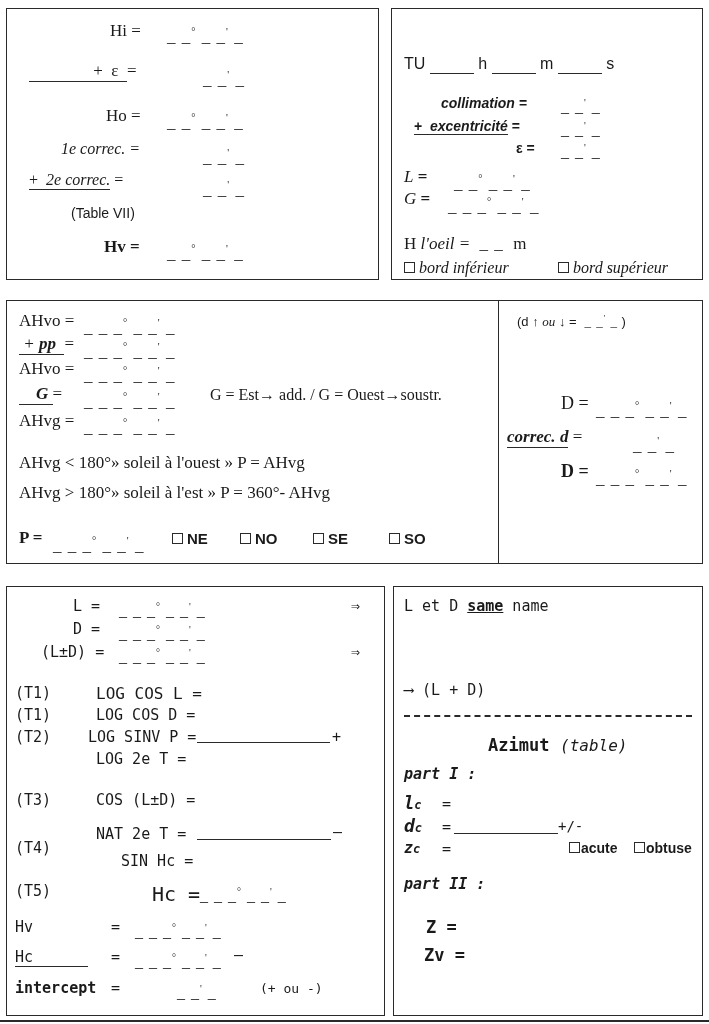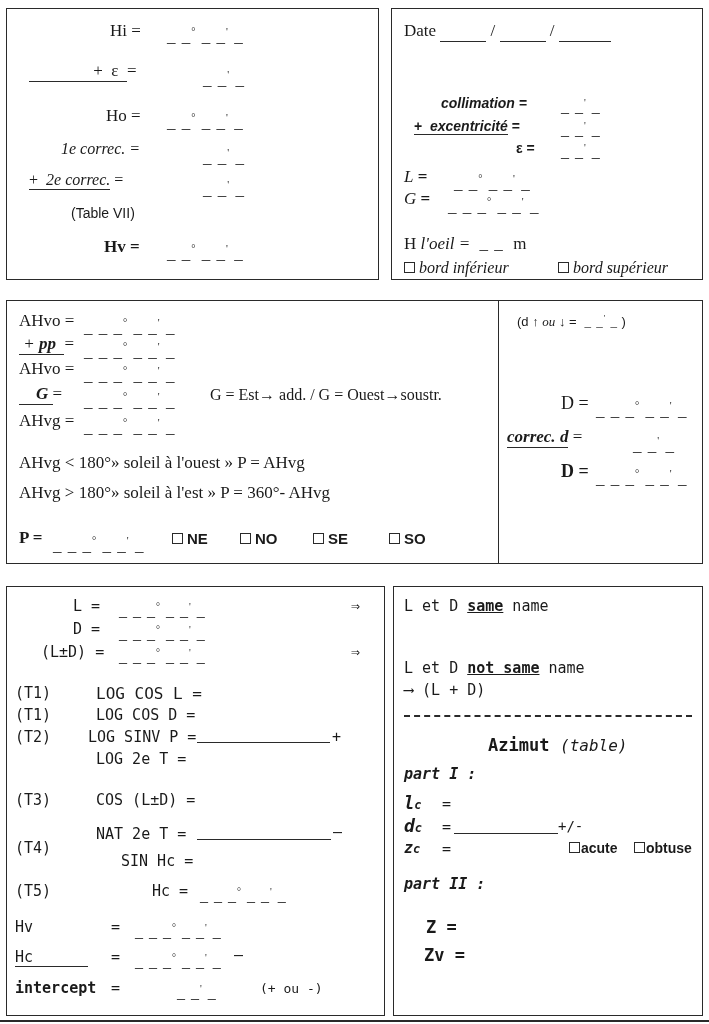--- a/index.html
+++ b/index.html
@@ -108,29 +108,30 @@
     <div class="row sans" style="left:64px;top:196px;font-size:14px;">(Table VII)</div>
 
     <div class="row serif bd" style="left:97px;top:228px;font-size:17px;">Hv =</div>
     <div class="row serif blanks" style="left:160px;top:234px;font-size:17px;">
       <span>_ _</span><span class="sup">°</span><span> _ _</span><span class="sup">'</span><span> _</span>
     </div>
   </div>
 
   <div class="box" id="box-date">
 
-    <div class="row serif" style="left:12px;top:12px;font-size:17px;">
-      <span>Date</span>
-      <span class="uline" style="width:46px;">&nbsp;</span>
-      <span>/</span>
-      <span class="uline" style="width:46px;">&nbsp;</span>
-      <span>/</span>
-      <span class="uline" style="width:52px;">&nbsp;</span>
-    </div>
-
+
+    <div class="row sans" style="left:12px;top:46px;font-size:16px;">
+      <span>TU</span>
+      <span class="uline" style="width:44px;">&nbsp;</span>
+      <span>h</span>
+      <span class="uline" style="width:44px;">&nbsp;</span>
+      <span>m</span>
+      <span class="uline" style="width:44px;">&nbsp;</span>
+      <span>s</span>
+    </div>
 
     <div class="row sans it bd" style="left:49px;top:86px;font-size:14px;">collimation  =</div>
     <div class="row serif blanks" style="left:169px;top:88px;font-size:16px;">
       <span>_ _</span><span class="sup">'</span><span> _</span>
     </div>
 
     <div class="row sans" style="left:22px;top:109px;font-size:14px;">
       <span class="uline" style="padding-right:0;"><span class="bd">+</span>&nbsp;&nbsp;<span class="it bd">excentricité</span></span><span class="bd">&nbsp;=</span>
     </div>
     <div class="row serif blanks" style="left:169px;top:111px;font-size:16px;">
@@ -287,21 +288,21 @@
     <div class="row mono" style="left:89px;top:204px;font-size:15px;">COS (L±D) =</div>
 
     <div class="row mono" style="left:8px;top:252px;font-size:15px;">(T4)</div>
     <div class="row mono" style="left:89px;top:238px;font-size:15px;">NAT 2e T =</div>
     <div class="row" style="left:190px;top:252px;width:134px;height:0;border-bottom:1.6px solid #2a2a2a;"></div>
     <div class="row mono" style="left:326px;top:236px;font-size:15px;">—</div>
 
     <div class="row mono" style="left:114px;top:265px;font-size:15px;">SIN Hc =</div>
 
     <div class="row mono" style="left:8px;top:295px;font-size:15px;">(T5)</div>
-    <div class="row mono" style="left:145px;top:295px;font-size:15px;">Hc =</div>
+    <div class="row mono" style="left:145px;top:295px;font-size:20px;">Hc =</div>
     <div class="row serif blanks" style="left:193px;top:299px;font-size:16px;">
       <span>_ _ _</span><span class="sup">°</span><span> _ _</span><span class="sup">'</span><span> _</span>
     </div>
 
     <div class="row mono" style="left:8px;top:331px;font-size:15px;">Hv</div>
     <div class="row mono" style="left:104px;top:331px;font-size:15px;">=</div>
     <div class="row serif blanks" style="left:128px;top:335px;font-size:16px;">
       <span>_ _ _</span><span class="sup">°</span><span> _ _</span><span class="sup">'</span><span> _</span>
     </div>
 
@@ -321,23 +322,20 @@
     </div>
     <div class="row mono" style="left:253px;top:394px;font-size:13px;">(+ ou -)</div>
   </div>
 
   <div class="box" id="box-azimut">
 
     <div class="row mono" style="left:10px;top:10px;font-size:15px;">
       <span>L et D </span><span class="bd ul">same</span><span> name</span>
     </div>
 
-    <div class="row mono" style="left:10px;top:72px;font-size:15px;">
-      <span>L et D </span><span class="bd ul">not same</span><span> name</span>
-    </div>
     <div class="row mono" style="left:10px;top:94px;font-size:15px;">⟶ (L + D)</div>
 
     <div class="dashsep" style="left:10px;top:128px;width:288px;"></div>
 
     <div class="row mono bd" style="left:94px;top:148px;font-size:17px;">Azimut</div>
     <div class="row mono it" style="left:166px;top:149px;font-size:16px;">(table)</div>
 
     <div class="row mono it bd" style="left:10px;top:178px;font-size:15px;">part I :</div>
 
     <div class="row mono bd it" style="left:10px;top:206px;font-size:15px;">

